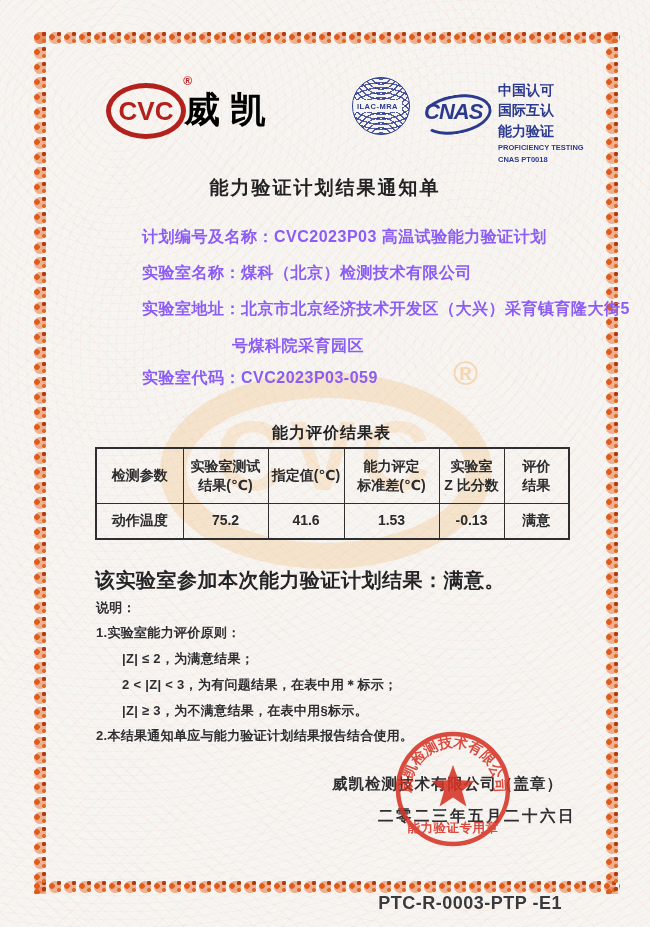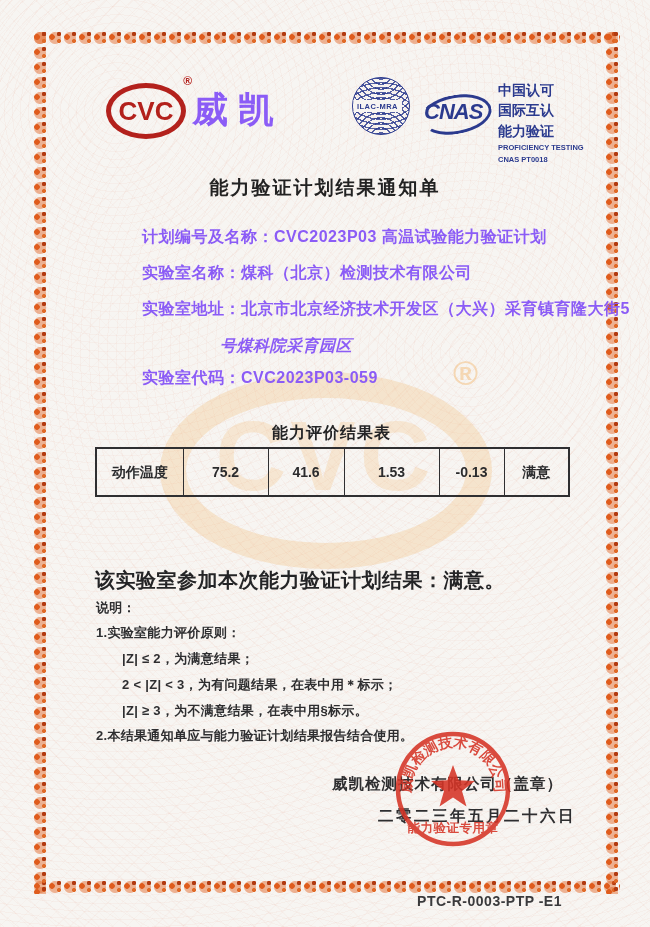--- a/index.html
+++ b/index.html
@@ -37,21 +37,21 @@
   .watermark{position:absolute;left:140px;top:348px;width:390px;height:235px;pointer-events:none;}
   .wm-oval{position:absolute;left:20px;top:24px;right:38px;bottom:14px;border:26px solid rgba(243,188,120,0.30);border-radius:50%;}
   .wm-text{position:absolute;left:0;right:20px;top:52px;text-align:center;font-size:98px;font-weight:800;color:rgba(243,188,120,0.26);letter-spacing:4px;}
   .wm-reg{position:absolute;right:52px;top:6px;font-size:34px;font-weight:700;color:rgba(243,188,120,0.5);}
 
   
   .cvc-logo{position:absolute;left:106px;top:83px;width:80px;height:56px;}
   .cvc-oval{position:absolute;inset:0;border:5px solid #b3211c;border-radius:50%;display:flex;align-items:center;justify-content:center;}
   .cvc-oval span{color:#b3211c;font-weight:800;font-size:26px;letter-spacing:0px;}
   .cvc-reg{position:absolute;right:-6px;top:-9px;color:#b3211c;font-size:12px;font-weight:700;}
-  .cvc-brand{position:absolute;left:192px;top:86px;font-size:36px;font-weight:700;color:#8b5cf6;letter-spacing:10px;}
+  .cvc-brand{position:absolute;left:184px;top:86px;font-size:36px;font-weight:700;color:#000000;letter-spacing:10px;}
 
   .ilac{position:absolute;left:352px;top:77px;width:56px;height:56px;border-radius:50%;border:1.5px solid #2b3a8e;overflow:hidden;
     background-image:
       repeating-radial-gradient(circle at 50% -8%, rgba(43,58,142,0.8) 0 1.3px, transparent 1.3px 5px),
       repeating-radial-gradient(circle at 50% 108%, rgba(43,58,142,0.8) 0 1.3px, transparent 1.3px 5px);}
   .ilac-label{position:absolute;left:0;right:7px;top:50%;transform:translateY(-50%);background:#f7f5f2;color:#2b3a8e;font-size:7.5px;font-weight:700;text-align:center;padding:1.5px 0;letter-spacing:0.5px;}
 
   .cnas{position:absolute;left:420px;top:90px;width:72px;height:44px;}
   .cnas-swoosh{position:absolute;left:0;top:5px;width:66px;height:33px;border:3px solid #2b3a8e;border-radius:50%;transform:rotate(-10deg);border-left-color:transparent;}
   .cnas-label{position:absolute;left:4px;top:9px;font-style:italic;font-weight:800;font-size:22px;color:#2b3a8e;letter-spacing:-1px;}
@@ -61,49 +61,49 @@
   .cnas-en{font-size:7.5px;font-weight:700;line-height:1.5;margin-top:1px;}
 
   
   .title{position:absolute;left:48px;right:48px;top:175px;margin:0;text-align:center;font-size:19px;font-weight:800;color:#222;letter-spacing:2px;}
 
   
   .field{position:absolute;left:95px;font-size:16px;font-weight:600;color:#8b5cf6;letter-spacing:0.5px;margin-left:47px;}
   .f-plan{top:227px;}
   .f-name{top:263px;}
   .f-addr{top:299px;}
-  .f-addr2{top:336px;left:173px;font-style:italic;}
+  .f-addr2{top:336px;left:185px;}
   .f-code{top:368px;}
 
   
   .tbl-title{position:absolute;left:95px;top:423px;width:473px;text-align:center;font-size:16px;font-weight:800;color:#242426;letter-spacing:1px;}
   table.results{position:absolute;left:95px;top:447px;width:473px;border-collapse:collapse;table-layout:fixed;}
   table.results td,table.results th{border:1.7px solid #2f2f31;text-align:center;vertical-align:middle;font-size:14px;font-weight:700;color:#2b2b2d;white-space:pre-line;line-height:1.35;padding:0;}
   table.results{border:2.5px solid #2f2f31;}
-  tr.hdr{height:55px;} tr.data{height:48px;padding-left:28px;}
+  tr.hdr{height:55px;} tr.data{height:36px;padding-left:28px;}
 
   
   .result-line{position:absolute;left:95px;top:567px;font-size:20px;font-weight:800;color:#242426;letter-spacing:0.5px;}
   .note{position:absolute;font-size:13px;font-weight:600;color:#2e2e30;letter-spacing:0.3px;}
   .n-head{left:96px;top:599px;}
   .n-item1{left:96px;top:624px;}
   .n-rule1{left:122px;top:650px;}
   .n-rule2{left:122px;top:676px;}
   .n-rule3{left:122px;top:702px;}
   .n-item2{left:96px;top:727px;}
 
   
   .sig-company{position:absolute;left:332px;top:774px;font-size:15.5px;font-weight:600;letter-spacing:1px;color:#2e2e30;}
   .sig-date{position:absolute;left:378px;top:806px;font-size:15.5px;font-weight:600;letter-spacing:2.5px;color:#2e2e30;}
 
   
   .stamp{position:absolute;left:394px;top:730px;width:118px;height:118px;opacity:0.88;}
 
   
-  .footer-code{position:absolute;right:88px;top:893px;font-size:14px;font-weight:700;color:#3a3a3c;letter-spacing:0.5px;}
+  .footer-code{position:absolute;right:88px;top:893px;font-size:18px;font-weight:700;color:#3a3a3c;letter-spacing:0.5px;}
 </style>
 </head>
 <body>
 
 <div>
 
   <div class="guilloche"></div>
 
   <div class="watermark">
     <div class="wm-oval"></div>
@@ -161,20 +161,32 @@
   <table class="results">
     <colgroup>
       <col style="width:87px">
         <col style="width:85px">
         <col style="width:76px">
       <col style="width:95px">
         <col style="width:65px">
         <col style="width:65px">
     </colgroup>
     <tbody>
+        <tr class="hdr">
+      <th>检测参数</th>
+      <th>实验室测试
+结果(℃)</th>
+      <th>指定值(℃)</th>
+      <th>能力评定
+标准差(℃)</th>
+      <th>实验室
+Z 比分数</th>
+      <th>评价
+结果</th>
+    </tr>
     <tr class="data">
       <td>动作温度</td>
       <td>75.2</td>
       <td>41.6</td>
       <td>1.53</td>
       <td>-0.13</td>
       <td>满意</td>
     </tr>
   </tbody>
     </table>

